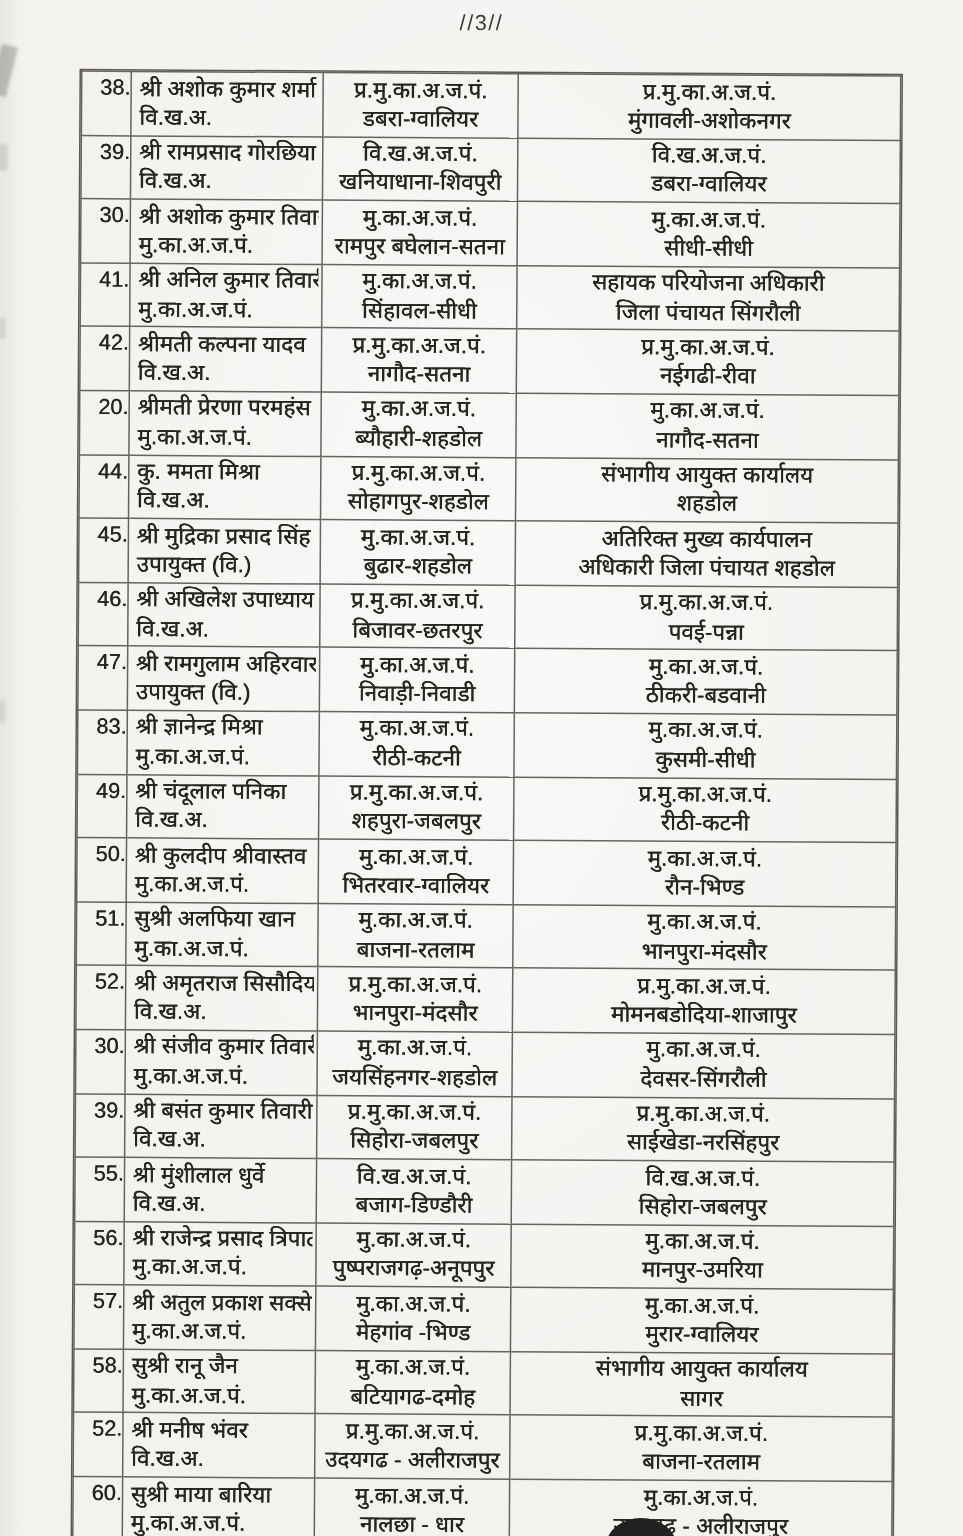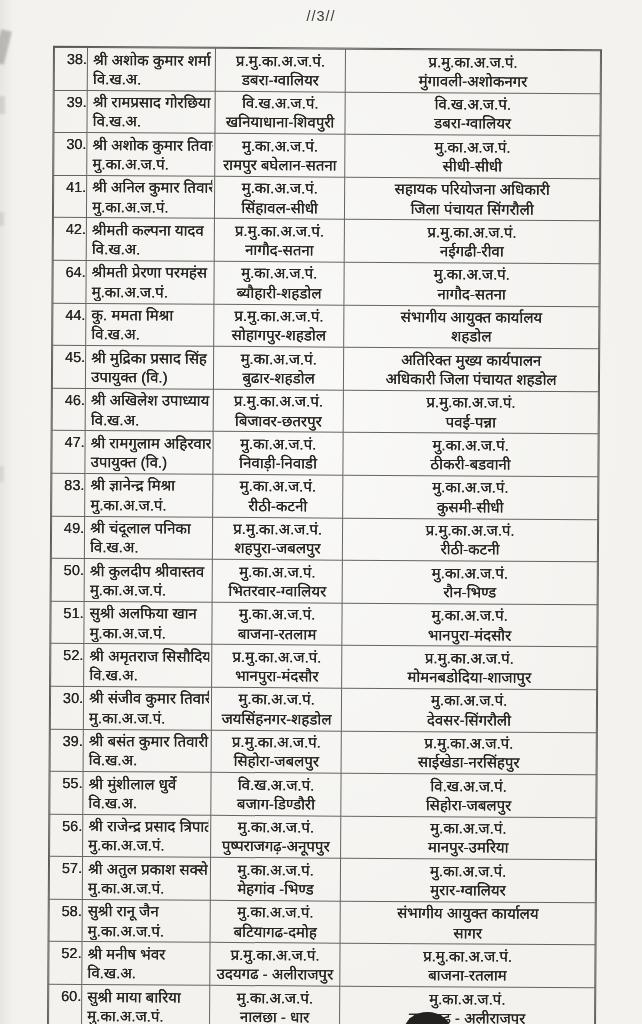--- a/index.html
+++ b/index.html
@@ -207,21 +207,21 @@
       </div>
     </td>
     <td class="to">
       <div class="lines">
         <div>प्र.मु.का.अ.ज.पं.</div>
         <div>नईगढी-रीवा</div>
       </div>
     </td>
   </tr>
         <tr>
-    <td class="sn">64.</td>
+    <td class="sn">20.</td>
     <td class="name">
       <div class="lines">
         <div class="line1">श्रीमती प्रेरणा परमहंस</div>
         <div class="line2">मु.का.अ.ज.पं.</div>
       </div>
     </td>
     <td class="from">
       <div class="lines">
         <div>मु.का.अ.ज.पं.</div>
         <div>ब्यौहारी-शहडोल</div>

